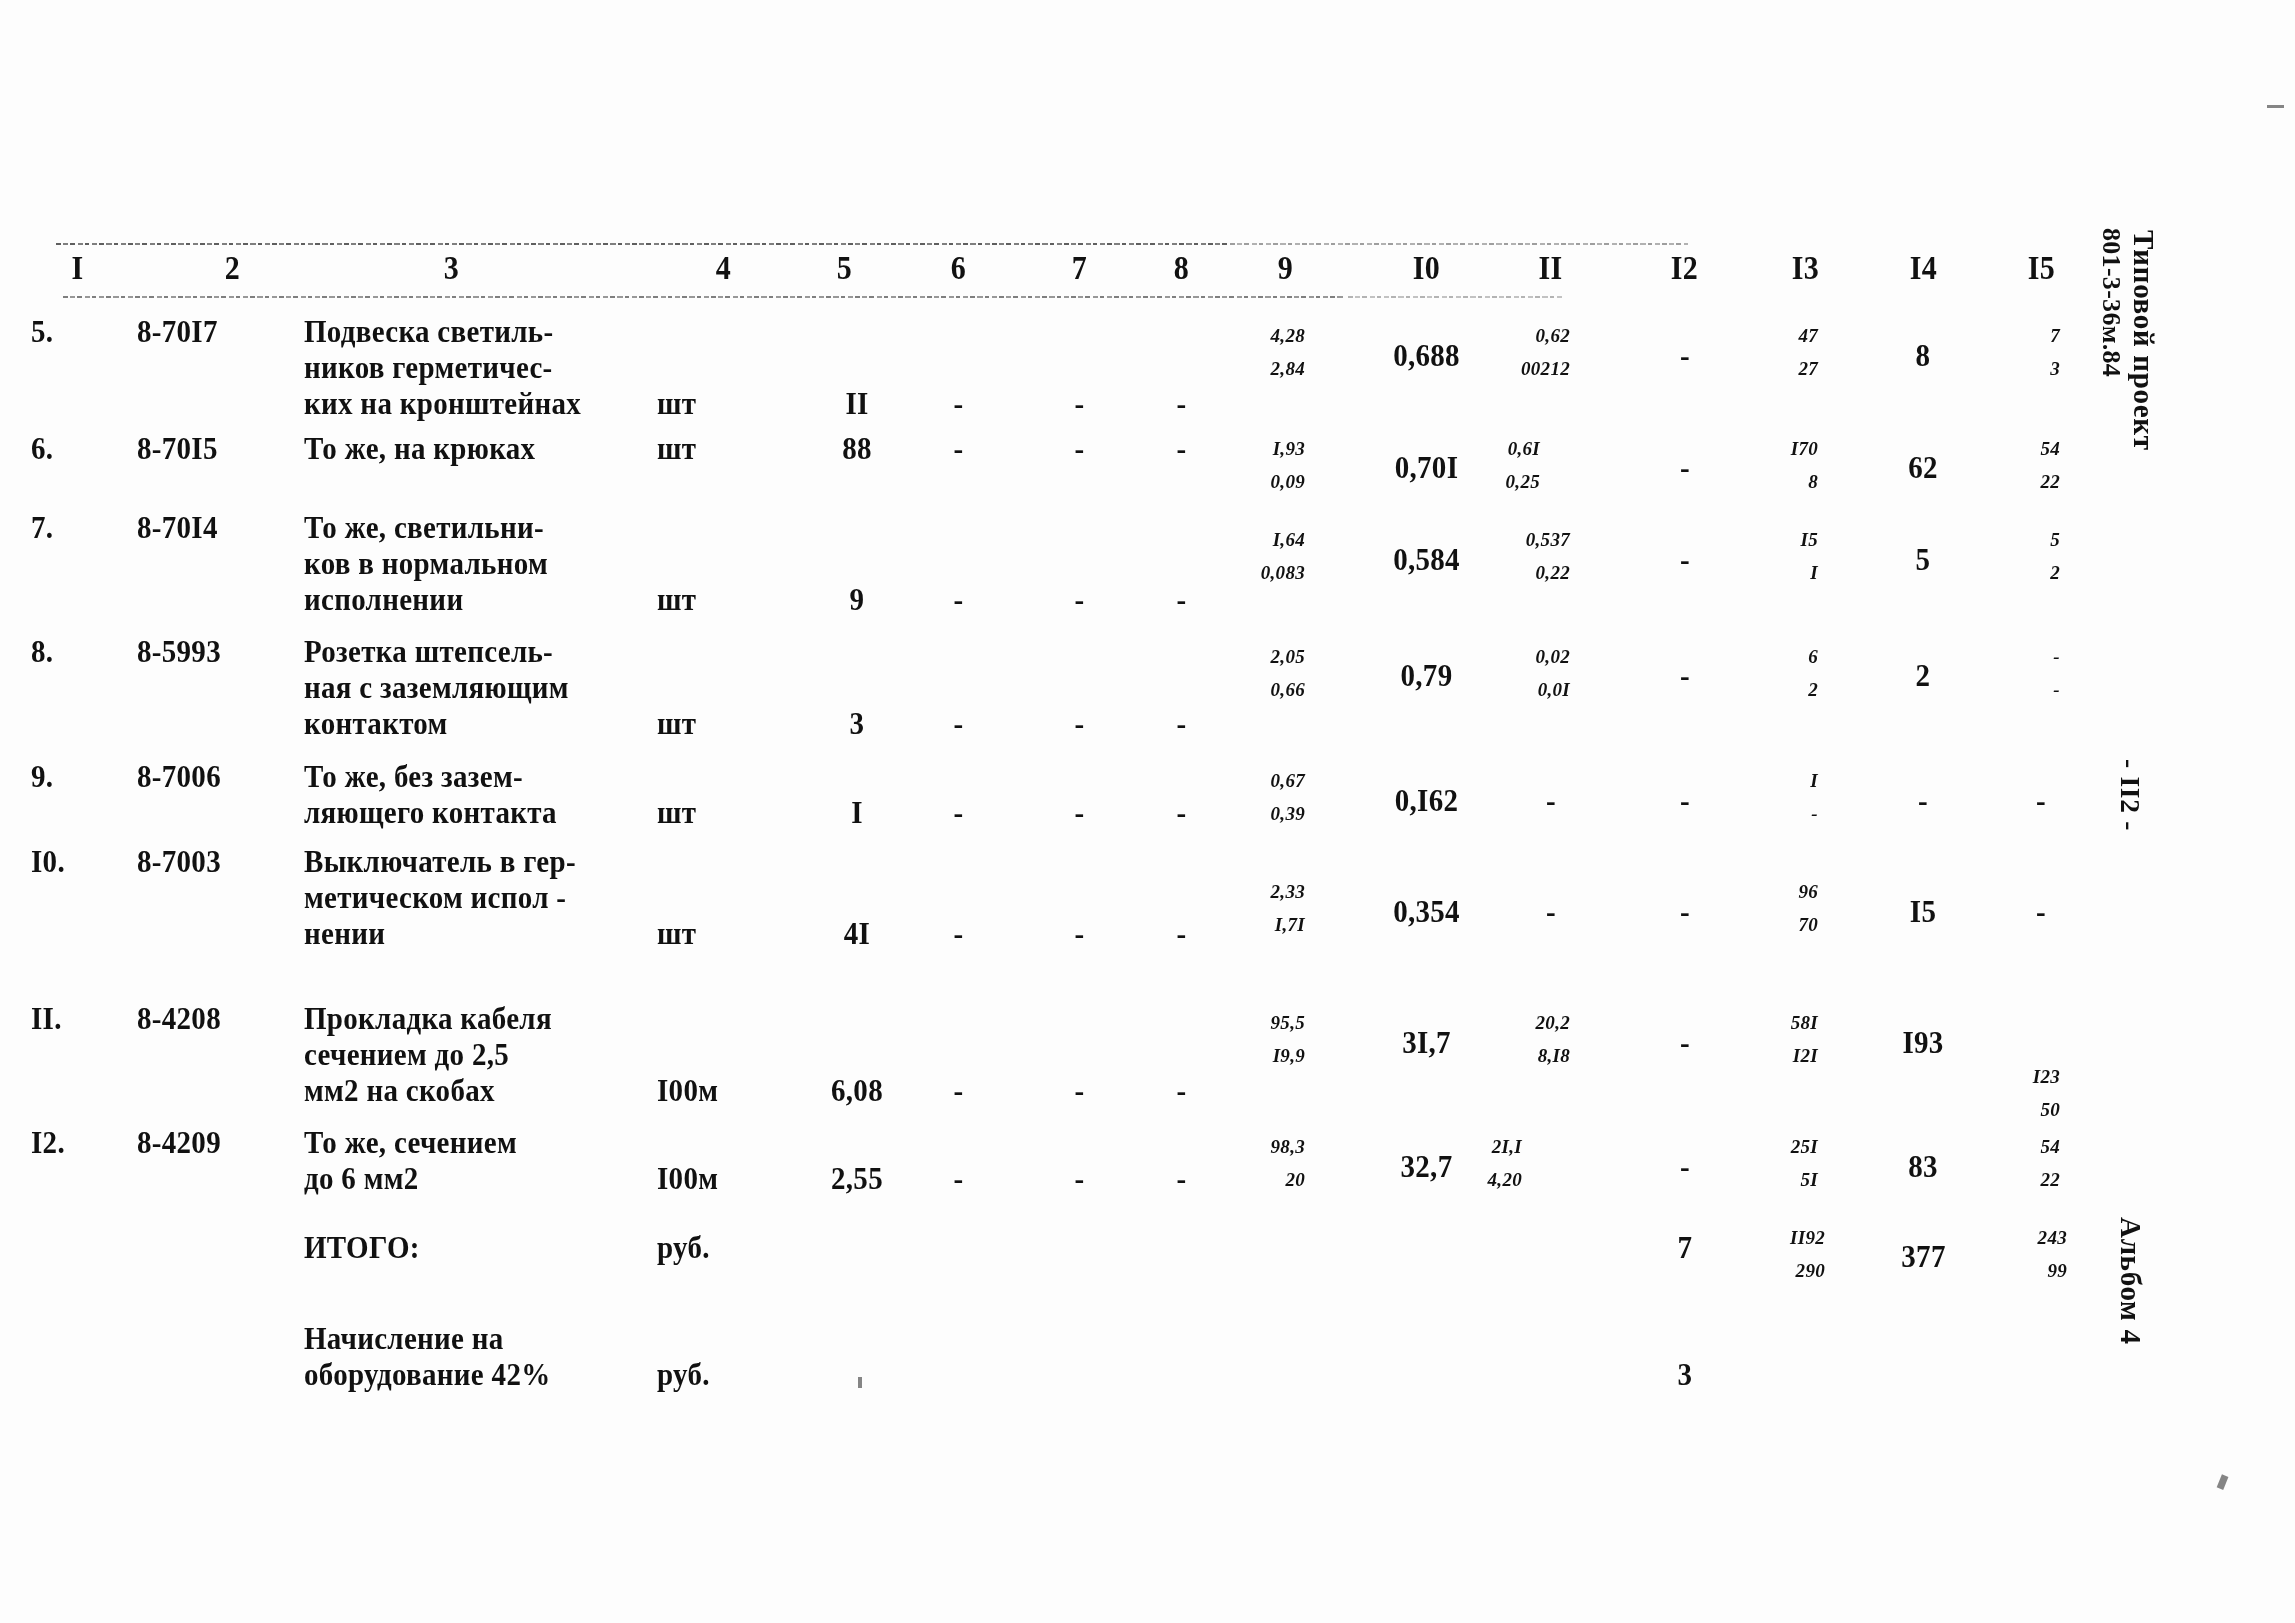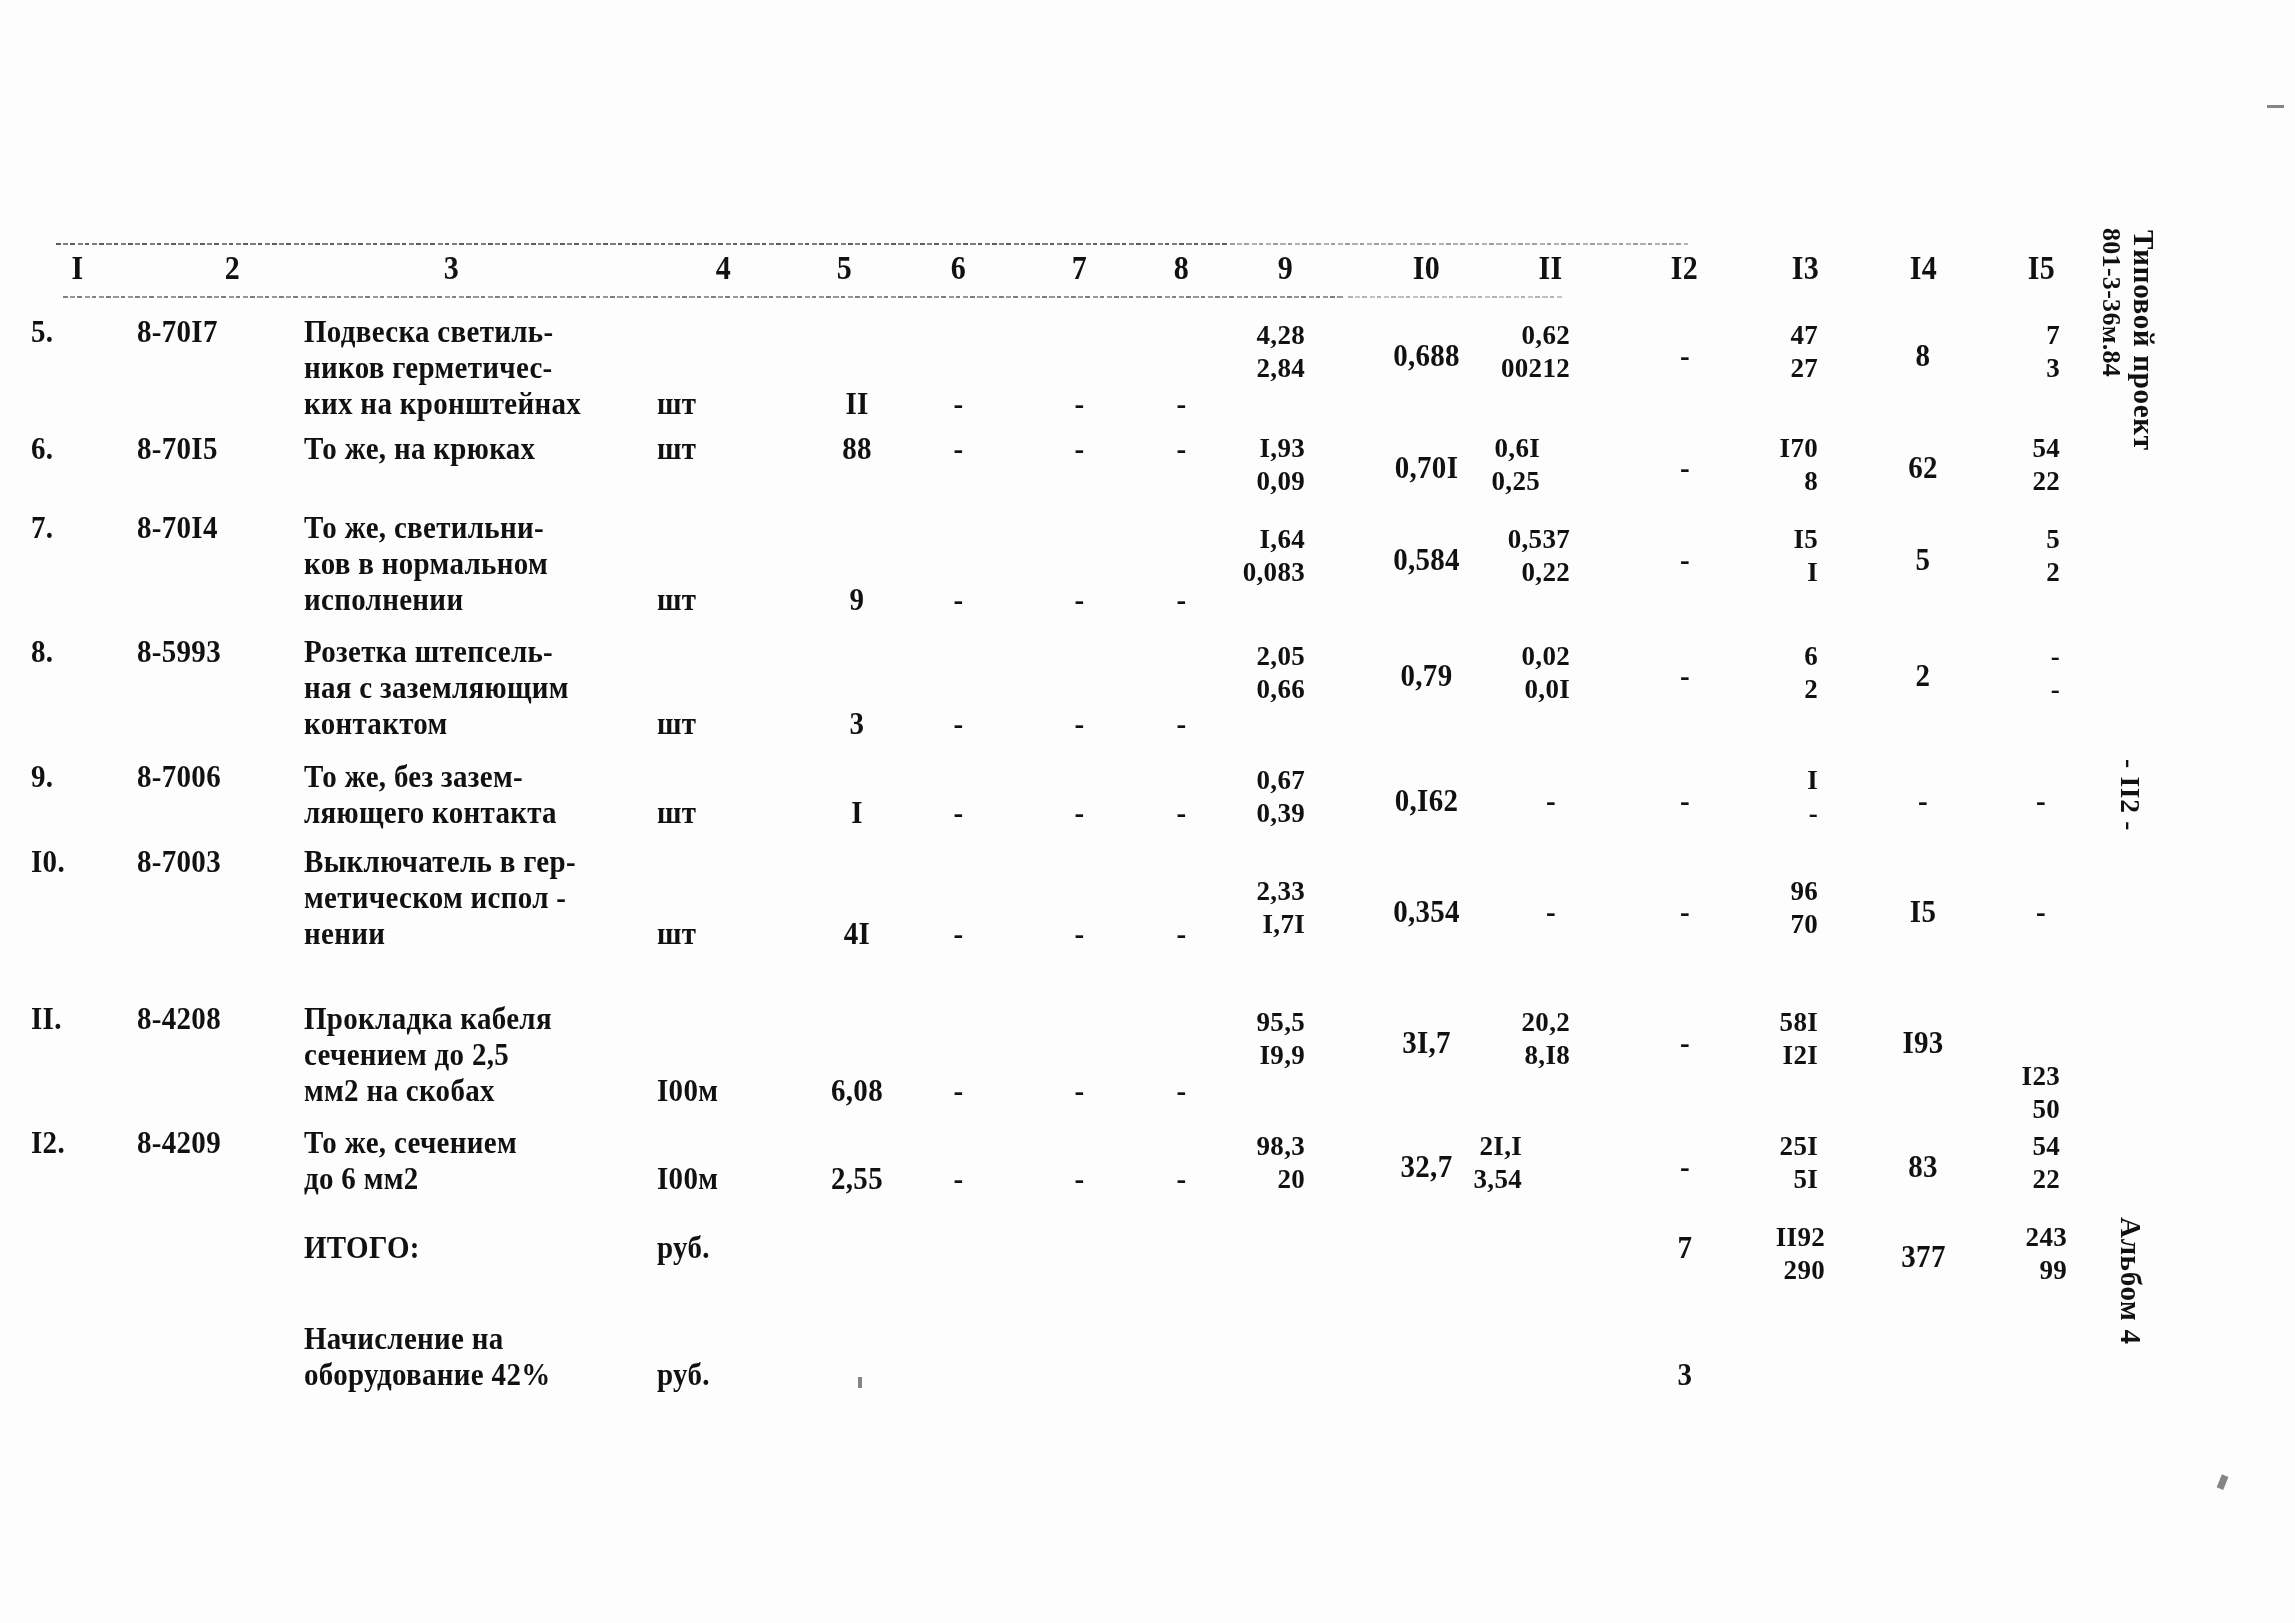--- a/index.html
+++ b/index.html
@@ -63,21 +63,21 @@
     position: absolute;
     font-size: 29px;
     line-height: 33px;
     white-space: pre;
     transform: scaleY(1.1);
     transform-origin: left top;
   }
   .cell.c { text-align: center; transform-origin: center top; }
 
   
-  .frac { position: absolute; font-size: 27px; line-height: 33px; white-space: pre; }
+  .frac { position: absolute; font-size: 19px; line-height: 33px; white-space: pre; font-style: italic; }
   .frac .n { display:block; }
   .frac .d { display:block; }
   .frac.alignR .n, .frac.alignR .d { text-align: right; }
 
   
   .vert {
     position: absolute;
     font-size: 29px;
     line-height: 31px;
     white-space: pre;
@@ -256,21 +256,21 @@
       <div class="cell tw" style="left: 137px; top: 1124px; width: 196px;">8-4209</div>
       <div class="cell tw" style="left: 304px; top: 1124px; width: 497px;">То же, сечением</div>
       <div class="cell tw" style="left: 304px; top: 1160px; width: 497px;">до 6 мм2</div>
       <div class="cell tw" style="left: 657px; top: 1160px; width: 150px;">I00м</div>
       <div class="cell tw c" style="left: 772px; top: 1160px; width: 170px; text-align: center;">2,55</div>
       <div class="cell tw c" style="left: 919px; top: 1160px; width: 79px; text-align: center;">-</div>
       <div class="cell tw c" style="left: 1040px; top: 1160px; width: 79px; text-align: center;">-</div>
       <div class="cell tw c" style="left: 1142px; top: 1160px; width: 79px; text-align: center;">-</div>
       <div class="frac tw alignR" style="left: 1187px; top: 1130px; width: 118px;"><span class="n">98,3</span><span class="d">20</span></div>
       <div class="cell tw c" style="left: 1348px; top: 1148px; width: 157px; text-align: center;">32,7</div>
-      <div class="frac tw alignR" style="left: 1398px; top: 1130px; width: 124px;"><span class="n">2I,I</span><span class="d">3,54</span></div>
+      <div class="frac tw alignR" style="left: 1398px; top: 1130px; width: 124px;"><span class="n">2I,I</span><span class="d">4,20</span></div>
       <div class="cell tw c" style="left: 1639px; top: 1148px; width: 92px; text-align: center;">-</div>
       <div class="frac tw alignR" style="left: 1707px; top: 1130px; width: 111px;"><span class="n">25I</span><span class="d">5I</span></div>
       <div class="cell tw c" style="left: 1864px; top: 1148px; width: 118px; text-align: center;">83</div>
       <div class="frac tw alignR" style="left: 1949px; top: 1130px; width: 111px;"><span class="n">54</span><span class="d">22</span></div>
       <div class="cell tw" style="left: 304px; top: 1229px; width: 536px;">ИТОГО:</div>
       <div class="cell tw" style="left: 657px; top: 1229px; width: 150px;">руб.</div>
       <div class="cell tw c" style="left: 1639px; top: 1229px; width: 92px; text-align: center;">7</div>
       <div class="frac tw alignR" style="left: 1701px; top: 1221px; width: 124px;"><span class="n">II92</span><span class="d">290</span></div>
       <div class="cell tw c" style="left: 1858px; top: 1238px; width: 131px; text-align: center;">377</div>
       <div class="frac tw alignR" style="left: 1943px; top: 1221px; width: 124px;"><span class="n">243</span><span class="d">99</span></div>

